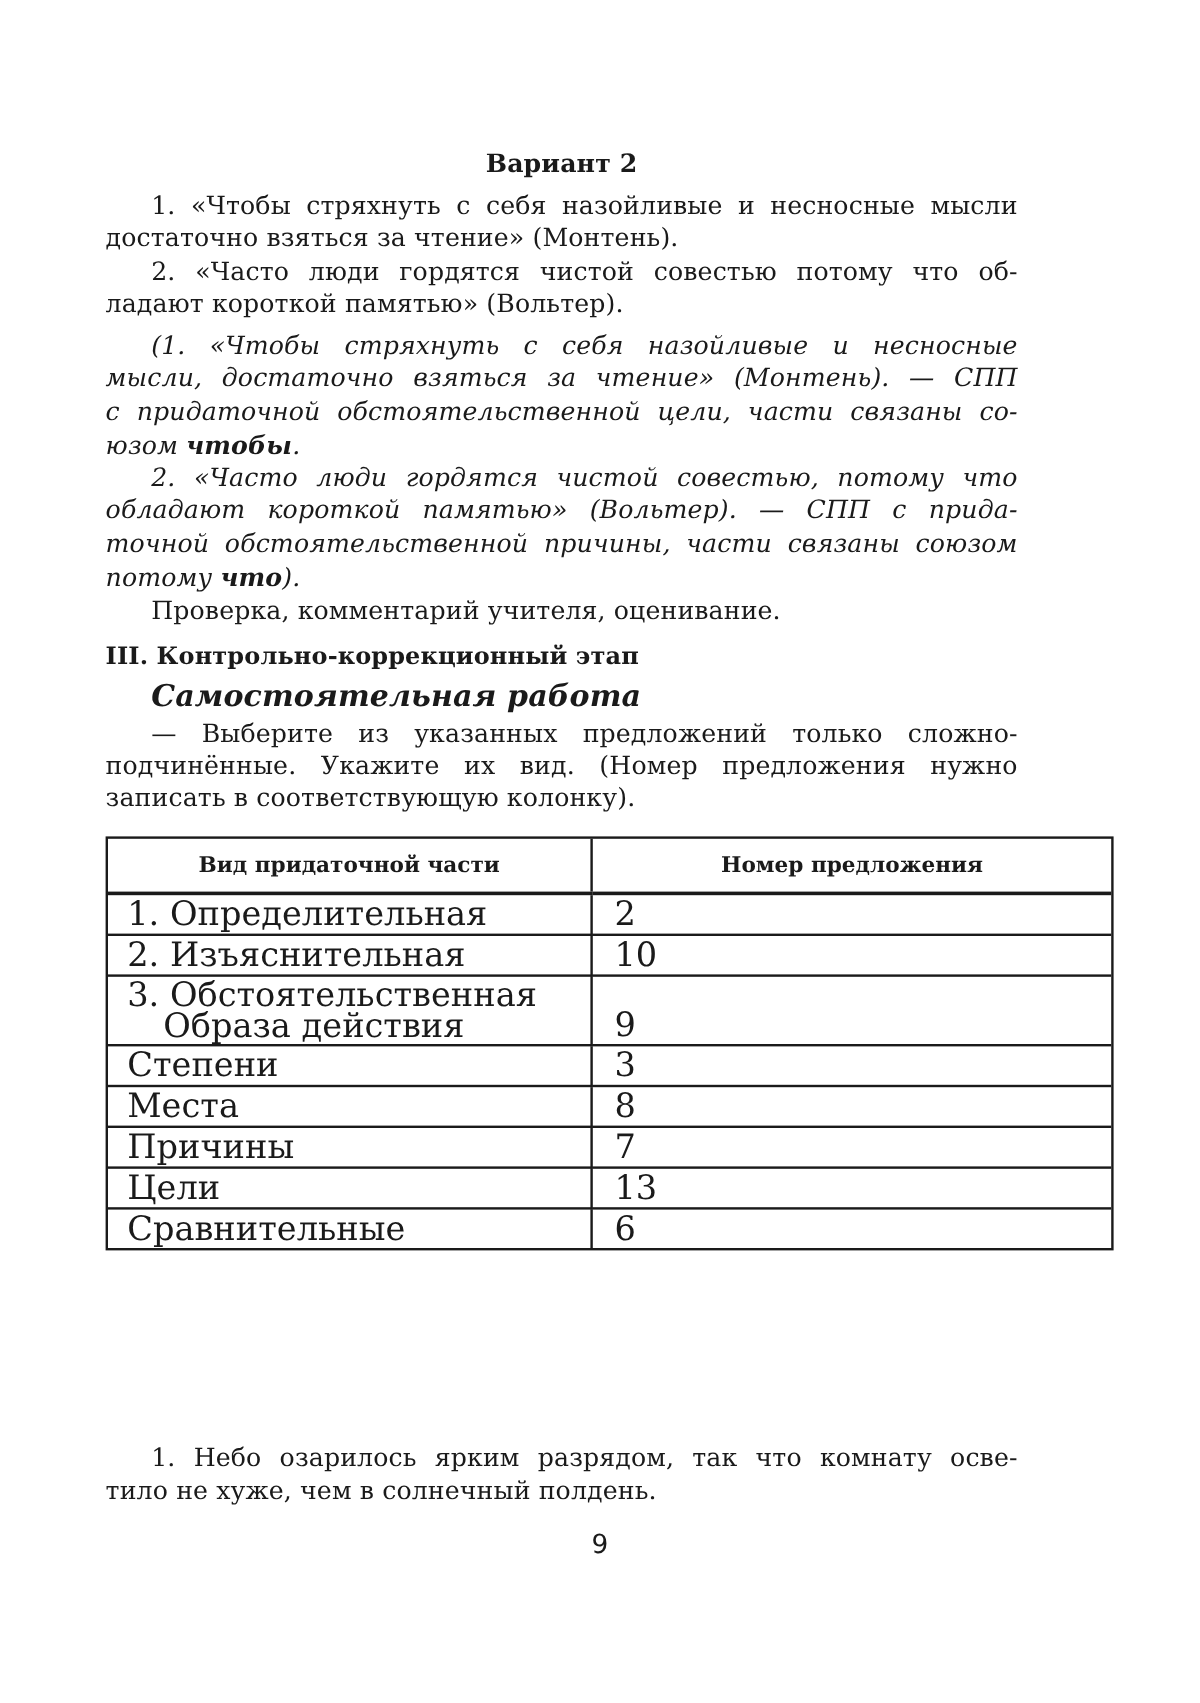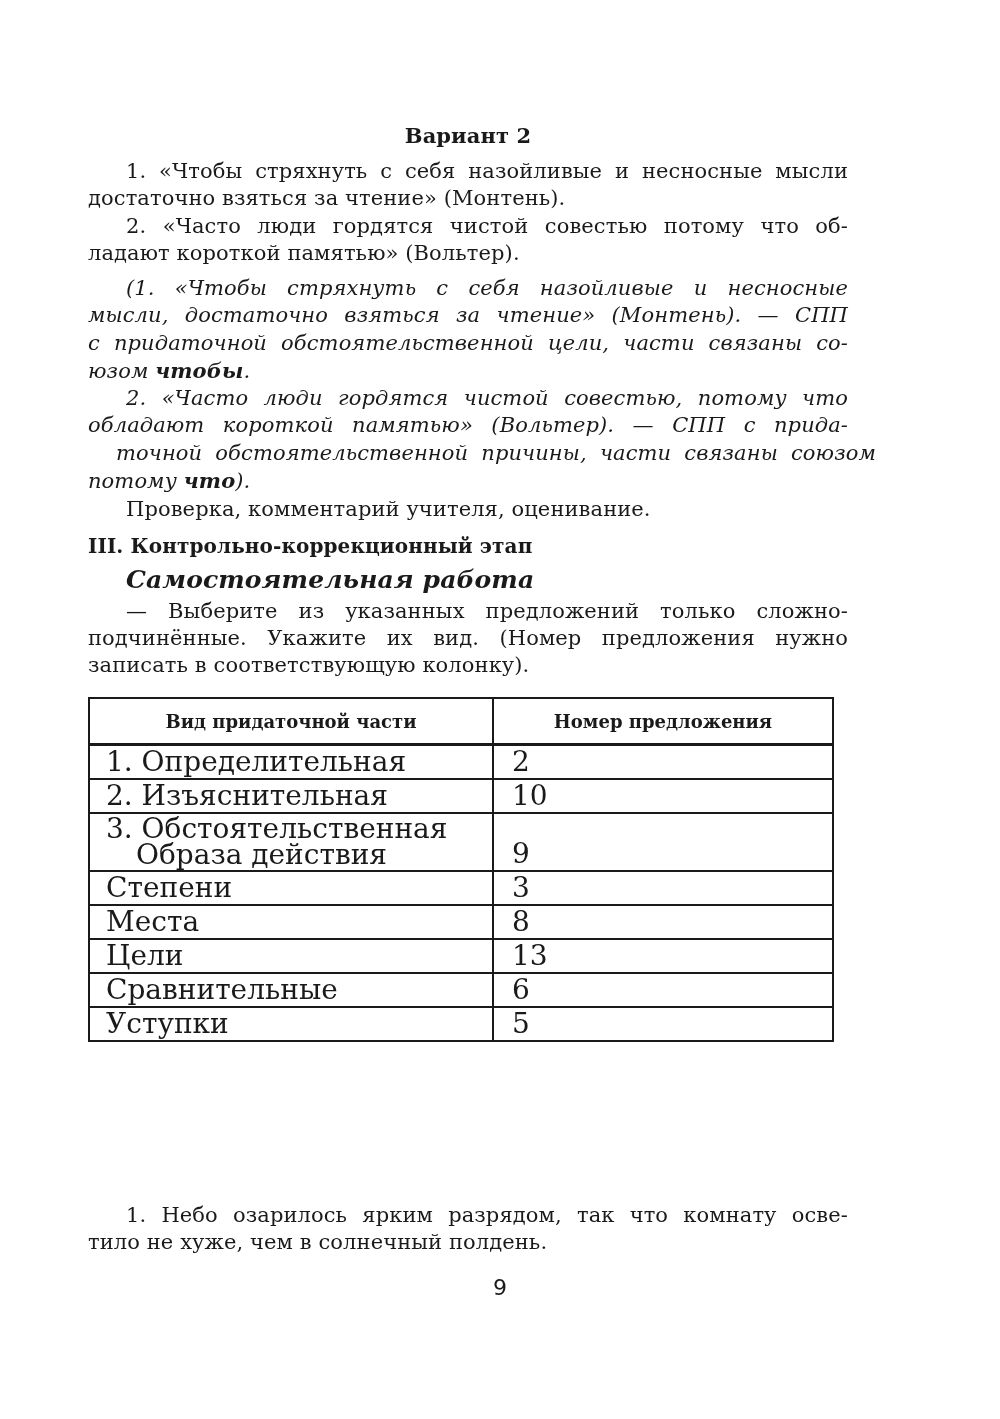--- a/index.html
+++ b/index.html
@@ -50,21 +50,21 @@
     font-weight: bold;
     font-style: italic;
   }
   .emph { font-weight: bold; }
 
   
   .table {
     position: absolute;
     left: 88px;
     top: 697px;
-    width: 746px;
+    width: 840px;
     border: 2px solid #1a1a1a;
     border-collapse: collapse;
     box-sizing: border-box;
   }
   .table table {
     width: 100%;
     border-collapse: collapse;
   }
   .table th, .table td {
     border: 2px solid #1a1a1a;
@@ -112,21 +112,21 @@
   <div class="line justify indent" style="top:213px;">2. «Часто люди гордятся чистой совестью потому что об-</div>
   <div class="line" style="top:240px;">ладают короткой памятью» (Вольтер).</div>
 
   <div class="line justify indent italic" style="top:275px;">(1. «Чтобы стряхнуть с себя назойливые и несносные</div>
   <div class="line justify italic" style="top:302px;">мысли, достаточно взяться за чтение» (Монтень). — СПП</div>
   <div class="line justify italic" style="top:330px;">с придаточной обстоятельственной цели, части связаны со-</div>
   <div class="line italic" style="top:357px;"><span>юзом </span><span class="emph">чтобы</span><span>.</span></div>
 
   <div class="line justify indent italic" style="top:385px;">2. «Часто люди гордятся чистой совестью, потому что</div>
   <div class="line justify italic" style="top:412px;">обладают короткой памятью» (Вольтер). — СПП с прида-</div>
-  <div class="line justify italic" style="top:440px;margin-left:28px;">точной обстоятельственной причины, части связаны союзом</div>
+  <div class="line justify italic" style="top:440px;">точной обстоятельственной причины, части связаны союзом</div>
   <div class="line italic" style="top:467px;"><span>потому </span><span class="emph">что</span><span>).</span></div>
 
   <div class="line indent" style="top:496px;">Проверка, комментарий учителя, оценивание.</div>
 
   <div class="line section-heading" style="top:533px;">III. Контрольно-коррекционный этап</div>
 
   <div class="line indent subheading" style="top:566px;">Самостоятельная работа</div>
 
   <div class="line justify indent" style="top:598px;">— Выберите из указанных предложений только сложно-</div>
   <div class="line justify" style="top:625px;">подчинённые. Укажите их вид. (Номер предложения нужно</div>
@@ -157,30 +157,30 @@
     </tr>
     <tr>
       <td class="col1 sub">Степени</td>
       <td class="col2">3</td>
     </tr>
     <tr>
       <td class="col1 sub">Места</td>
       <td class="col2">8</td>
     </tr>
     <tr>
+      <td class="col1 sub">Причины</td>
+      <td class="col2">7</td>
+    </tr>
+    <tr>
       <td class="col1 sub">Цели</td>
       <td class="col2">13</td>
     </tr>
     <tr>
       <td class="col1 sub">Сравнительные</td>
       <td class="col2">6</td>
-    </tr>
-    <tr>
-      <td class="col1 sub">Уступки</td>
-      <td class="col2">5</td>
     </tr>
   </tbody>
     </table>
 </div>
 
 <div class="page">
   <div class="line justify indent" style="top:1202px;">1. Небо озарилось ярким разрядом, так что комнату осве-</div>
   <div class="line" style="top:1229px;">тило не хуже, чем в солнечный полдень.</div>
 </div>
 

